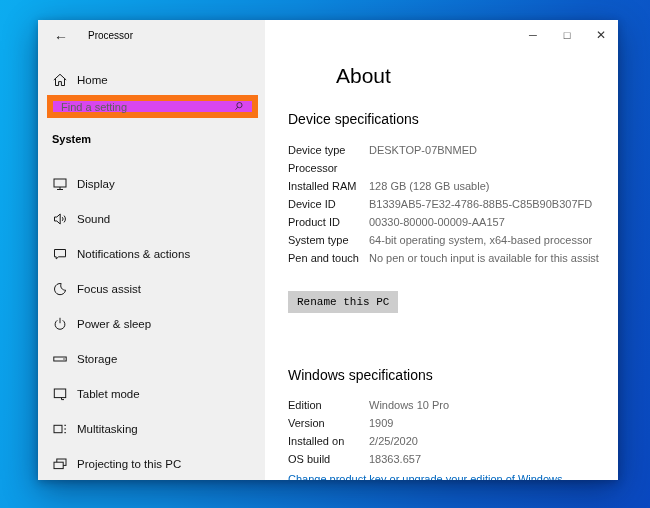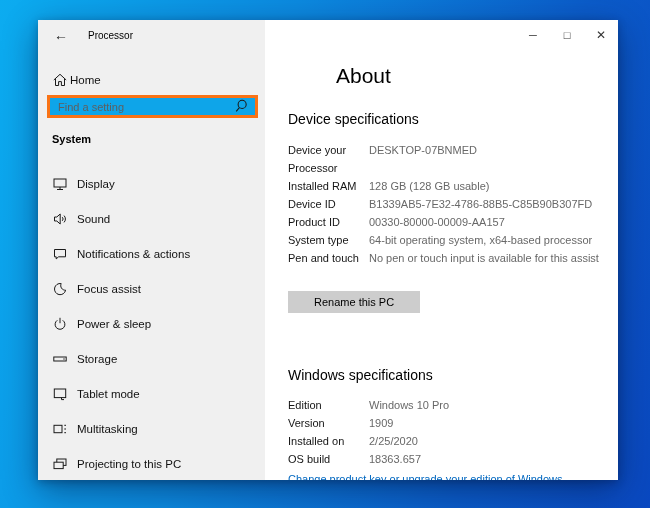--- a/index.html
+++ b/index.html
@@ -20,25 +20,25 @@
     position:absolute; left:8px; top:3px; width:30px; height:24px;
     display:flex; align-items:center; justify-content:center;
     font-size:14px; color:#1a1a1a; cursor:default;
   }
   .win-title {
     position:absolute; left:50px; top:0; height:30px;
     display:flex; align-items:center; font-size:10px; color:#000;
   }
   .home-row {
     position:absolute; left:14px; top:48px; height:24px;
-    display:flex; align-items:center; gap:2px; font-size:11.5px; color:#111;
+    display:flex; align-items:center; gap:9px; font-size:11.5px; color:#111;
   }
   .search-box {
     position:absolute; left:9px; top:75px; width:211px; height:23px;
-    background:#0ea5e9; border:3px solid #f97316; display:flex; align-items:center;
+    background:#d946ef; border:6px solid #f97316; display:flex; align-items:center;
   }
   .search-input {
     flex:1; min-width:0; border:none; outline:none; background:transparent;
     font-family:inherit; font-size:11px; color:#333; padding-left:8px;
   }
   .search-input::placeholder { color:#5f5f5f; opacity:1; }
   .search-icon-wrap { width:24px; height:100%; display:flex; align-items:center; justify-content:center; }
   .side-section { position:absolute; left:14px; top:113px; font-size:11px; font-weight:bold; color:#000; }
   .nav-list { position:absolute; left:0; top:146px; right:8px; }
   .nav-item {
@@ -59,22 +59,22 @@
   .sec-heading { position:absolute; left:23px; font-size:14px; font-weight:400; color:#000; }
   .device-heading { top:91px; }
   .windows-heading { top:347px; }
   .spec-table { position:absolute; left:23px; width:330px; font-size:11px; }
   .device-table { top:121px; }
   .windows-table { top:376px; }
   .spec-row { display:flex; padding:2px 0; line-height:14px; }
   .spec-label { width:81px; flex:none; color:#151515; }
   .spec-value { flex:1; color:#686868; white-space:pre-line; }
   .rename-btn {
-    position:absolute; left:23px; top:271px; height:22px; padding:0 26px;
-    background:#cdcdcd; border:none; font-family:Liberation Sans, sans-serif; font-size:11px; color:#000; cursor:default;
+    position:absolute; left:23px; top:271px; height:22px; padding:0 9px;
+    background:#cdcdcd; border:none; font-family:Liberation Mono, monospace; font-size:11px; color:#000; cursor:default;
   }
   .change-link {
     position:absolute; left:23px; top:452px; font-size:11px; color:#0067c0;
     text-decoration:none; line-height:14px; cursor:pointer;
   }
 </style>
 </head>
 <body>
 
 <div class="window">
@@ -202,21 +202,21 @@
       <span class="wc wc-close">✕</span>
     </div>
 
     <h1 class="page-title">About</h1>
 
     <h2 class="sec-heading device-heading">Device specifications</h2>
 
     <div class="spec-table device-table">
 
         <div class="spec-row">
-          <span class="spec-label">Device your</span>
+          <span class="spec-label">Device type</span>
           <span class="spec-value">DESKTOP-07BNMED</span>
         </div>
 
         <div class="spec-row">
           <span class="spec-label">Processor</span>
         </div>
 
         <div class="spec-row">
           <span class="spec-label">Installed RAM</span>
           <span class="spec-value">128 GB (128 GB usable)</span>

